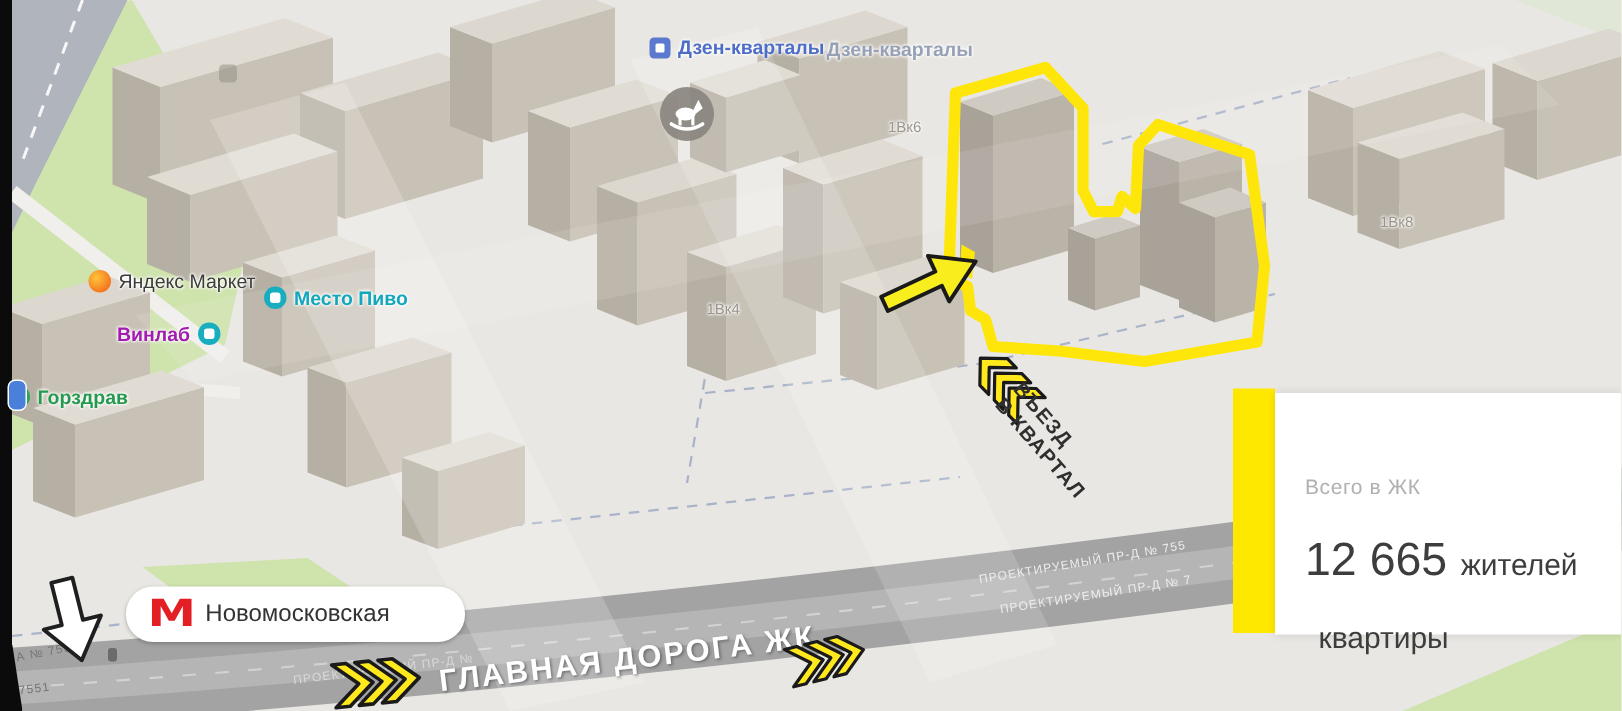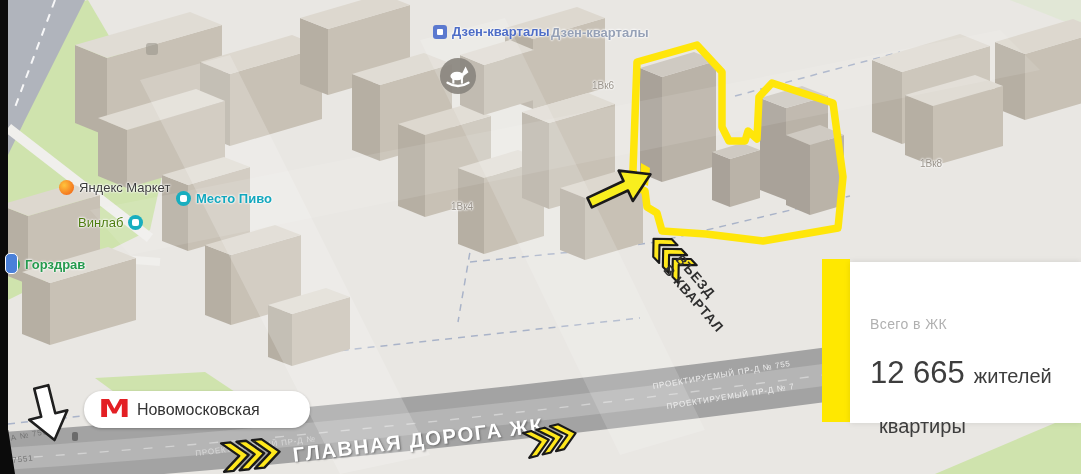--- a/index.html
+++ b/index.html
@@ -28,21 +28,21 @@
   .dzen-icon{width:14px;height:14px;border-radius:3px;background:#5b79cf;position:relative;}
   .dzen-icon::after{content:"";position:absolute;left:4px;top:4px;width:6px;height:6px;background:#fff;border-radius:1px;}
   .dzen2{left:551px;top:25px;}
   .dzen2 .poi-name{color:#96a1b6;font-weight:bold;}
   .playground{left:439px;top:57px;width:38px;height:38px;z-index:15;}
   .ymarket{left:59px;top:180px;}
   .ymarket-icon{width:15px;height:15px;border-radius:50%;background:radial-gradient(circle at 35% 35%, #ffc43d, #f4731c 75%);}
   .teal-icon{width:15px;height:15px;border-radius:50%;background:#18aebf;position:relative;}
   .teal-icon::after{content:"";position:absolute;left:4px;top:4px;width:7px;height:7px;background:#fff;border-radius:2px;}
   .vinlab{left:78px;top:215px;}
-  .vinlab .poi-name{color:#4d7c0f;font-weight:normal;}
+  .vinlab .poi-name{color:#a21caf;font-weight:bold;}
   .mesto{left:176px;top:191px;}
   .mesto .poi-name{color:#12a7bd;font-weight:bold;}
   .gorzdrav{left:5px;top:257px;justify-content:space-between;}
   .gorzdrav .poi-name{color:#259a4e;font-weight:bold;}
   .cross-icon{width:15px;height:15px;border-radius:50%;background:#27a753;position:relative;}
   .cross-icon::before,.cross-icon::after{content:"";position:absolute;background:#fff;}
   .cross-icon::before{left:6.5px;top:3px;width:2.5px;height:9px;}
   .cross-icon::after{left:3px;top:6.5px;width:9px;height:2.5px;}
 
   .bldg-lbl{font-size:10px;color:#9a948b;z-index:6;}
@@ -259,22 +259,22 @@
     <div class="teal-icon"></div>
     <div class="poi-name halo">Место Пиво</div>
   </div>
 
   <div class="lbl poi gorzdrav">
     <div class="cross-icon"></div>
     <div class="poi-name halo">Горздрав</div>
   </div>
 
   <div class="lbl bldg-lbl halo" style="left:592px;top:80px">1Вк6</div>
-  <div class="lbl bldg-lbl halo" style="left:920px;top:158px">1Вк8</div>
-  <div class="lbl bldg-lbl halo" style="left:451px;top:201px">1Вк4</div>
+  <div class="lbl bldg-lbl halo" style="left:920px;top:143px">1Вк8</div>
+  <div class="lbl bldg-lbl halo" style="left:471px;top:201px">1Вк4</div>
 
   <div class="lbl street on-road" style="left:652px;top:382px;transform:rotate(-9.5deg)">ПРОЕКТИРУЕМЫЙ ПР-Д № 755</div>
   <div class="lbl street on-road" style="left:666px;top:402px;transform:rotate(-9deg)">ПРОЕКТИРУЕМЫЙ ПР-Д № 7</div>
   <div class="lbl street on-road" style="left:195px;top:449px;transform:rotate(-7deg);color:#d8d8d8">ПРОЕКТИРУЕМЫЙ ПР-Д №</div>
   <div class="lbl street dark" style="left:10px;top:434px;transform:rotate(-11deg)">А № 7551</div>
   <div class="lbl street dark" style="left:12px;top:456px;transform:rotate(-7deg)">7551</div>
   <div class="ped-icon"></div>
 
   <svg class="lbl anno" style="left:24px;top:384px;transform:rotate(-14deg)" width="48" height="60" viewBox="0 0 44 58">
     <polygon points="15,2 29,2 29,30 41,30 22,55 3,30 15,30" fill="#ffffff" stroke="#1f1f1f" stroke-width="2.5" stroke-linejoin="round"></polygon>

